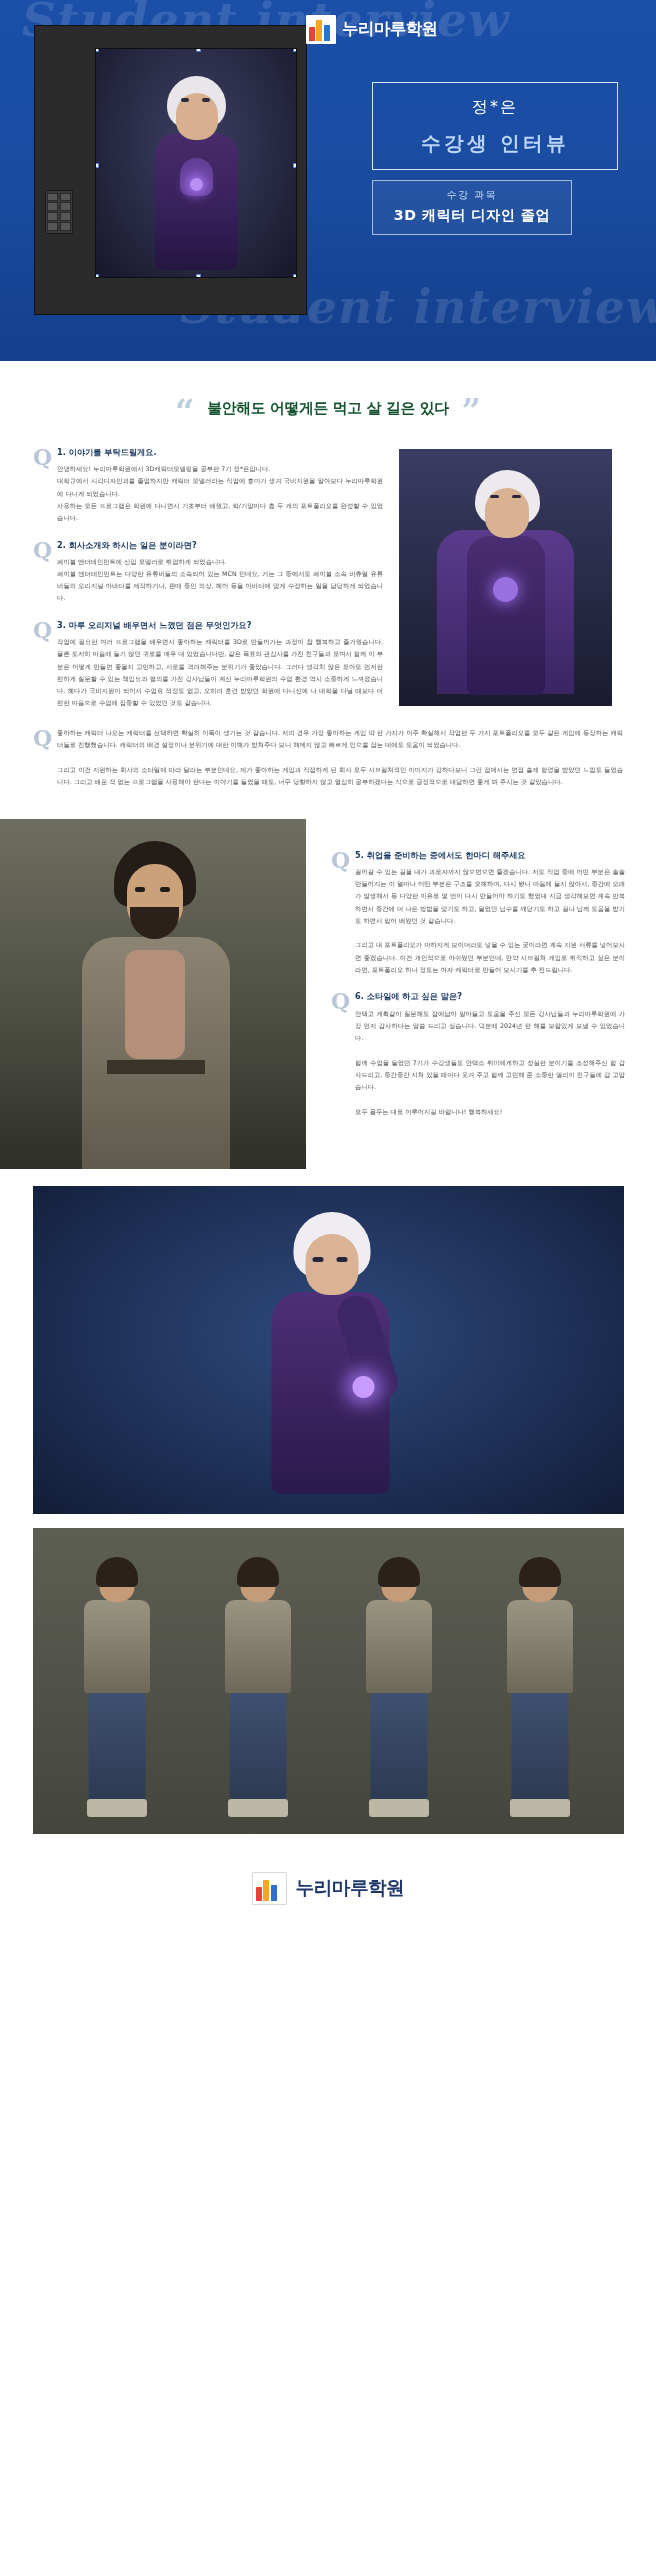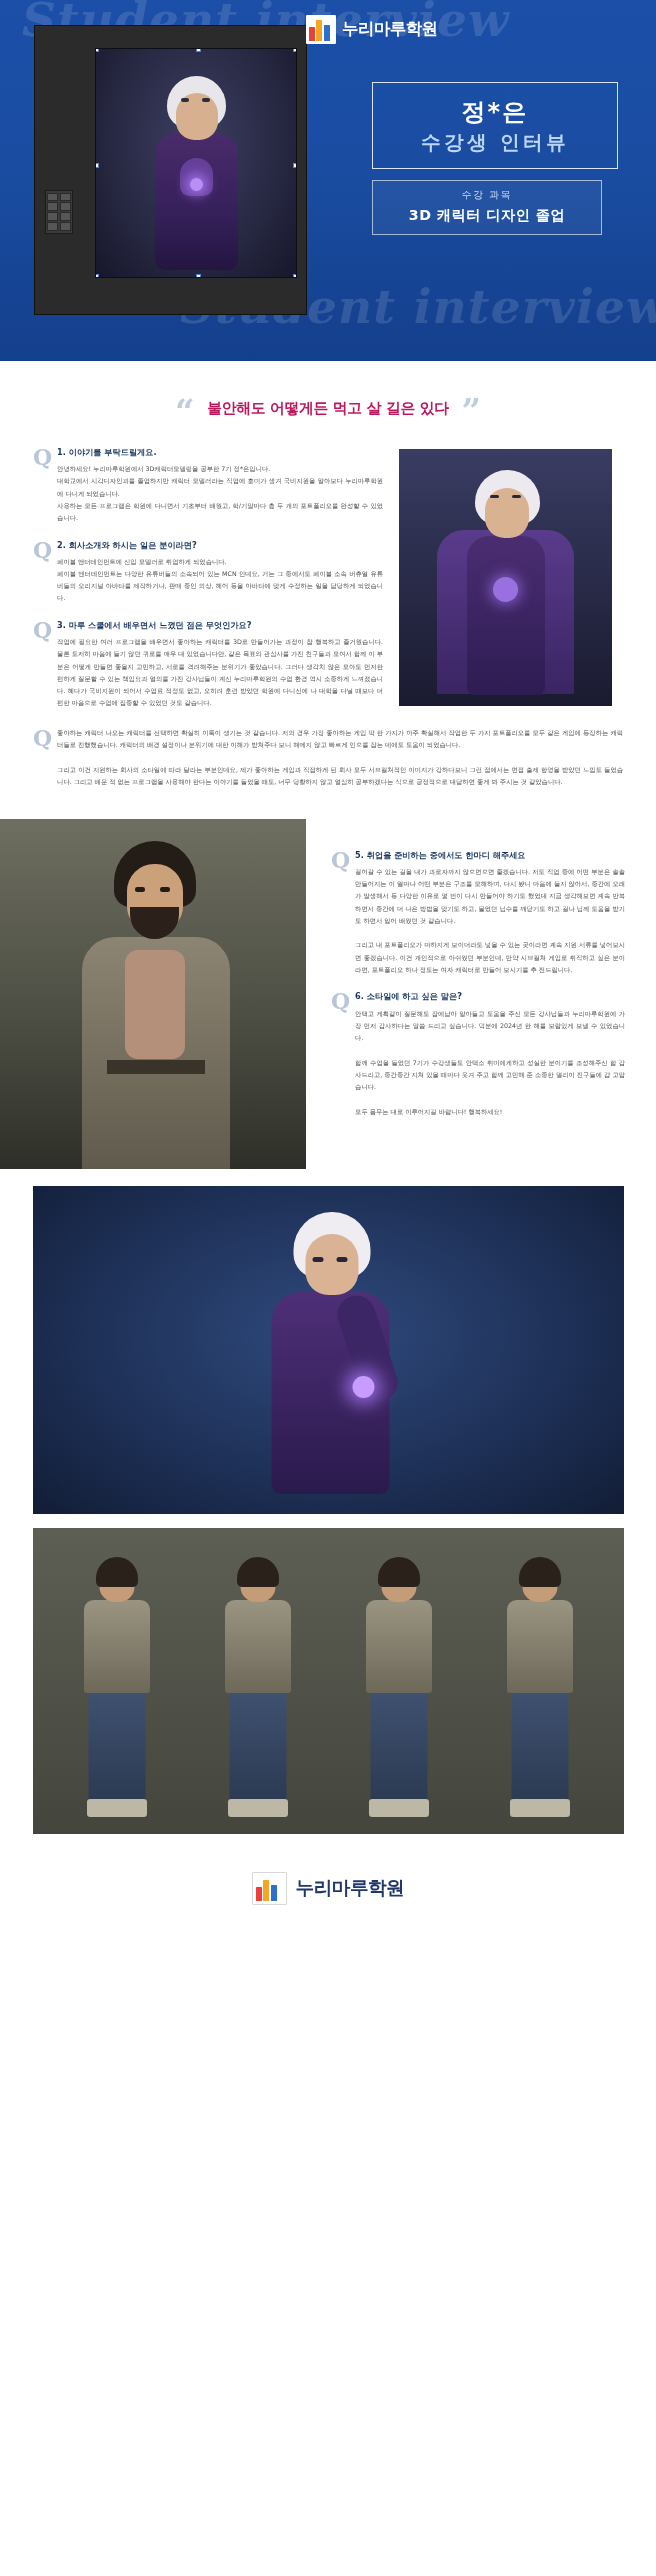--- a/index.html
+++ b/index.html
@@ -59,31 +59,31 @@
 
   .hero-title-box {
     position: absolute;
     top: 82px; left: 372px;
     width: 246px;
     border: 1.6px solid rgba(255,255,255,0.85);
     padding: 14.2px 5.5px 12px 5.5px;
     text-align: center;
   }
   .hero-name {
-    color: #ffffff; font-size: 24px; font-weight: bold; letter-spacing: 2.2px;
+    color: #ffffff; font-size: 16px; font-weight: normal; letter-spacing: 2.2px;
     line-height: 1.25;
   }
   .hero-sub {
     color: #bcd4f7; font-size: 19.7px; font-weight: bold; letter-spacing: 3.3px;
-    margin-top: 2px;
+    margin-top: 13px;
   }
   .hero-course-box {
     position: absolute;
     top: 180px; left: 372px;
-    width: 230px;
+    width: 200px;
     border: 1.1px solid rgba(255,255,255,0.6);
     padding: 7.7px 5.5px 8.8px 5.5px;
     text-align: center;
     background: rgba(255,255,255,0.05);
   }
   .course-label { color: #cfe0f8; font-size: 9.8px; letter-spacing: 1.6px; }
   .course-name { color: #ffffff; font-size: 14.2px; font-weight: bold; margin-top: 4.4px; letter-spacing: 0.5px; }
 
   
   .sw-window {
@@ -147,21 +147,21 @@
   }
 
   
   .quote-band {
     background: #ffffff;
     padding: 29.5px 0 9.8px 0;
     text-align: center;
     position: relative;
   }
   .quote-text {
-    font-size: 14.8px; color: #be185d; font-weight: bold; letter-spacing: -0.3px;
+    font-size: 14.8px; color: #14532d; font-weight: bold; letter-spacing: -0.3px;
     display: inline-block;
   }
   .qmark {
     color: #bfcde0; font-size: 34px; font-family: "DejaVu Serif","Liberation Serif",serif;
     font-weight: bold; vertical-align: -9.8px; margin: 0 9.8px;
   }
 
   
   .qa-wrap { padding: 5.5px 33px 0 33px; }
   .qa-row { display: flex; gap: 0; position: relative; }
@@ -355,21 +355,21 @@
             <div class="qa-answer">페이블 앤터테인먼트에 신입 모델러로 취업하게 되었습니다.
 페이블 엔터테인먼트는 다양한 유튜버들의 소속되어 있는 MCN 인데요, 거는 그 중에서도 페이블 소속 버츄얼 유튜버들의 오리지널 아바타를 제작하거나, 판매 중인 의상, 헤어 등을 아바타에 맞게 수정하는 일을 담당하게 되었습니다.</div>
           </div>
         </div>
 
         <div class="qa-item">
           <div class="qa-Q">Q</div>
           <div class="qa-body">
             <div class="qa-question">
               <span>3.</span>
-              <span>마루 스쿨에서 배우면서 느꼈던 점은 무엇인가요?</span>
+              <span>마루 오리지널 배우면서 느꼈던 점은 무엇인가요?</span>
             </div>
             <div class="qa-answer">작업에 필요한 여러 프로그램을 배우면서 좋아하는 캐릭터를 3D로 만들어가는 과정이 참 행복하고 즐거웠습니다. 물론 도저히 마음에 들기 않던 귀로를 매우 대 있었습니다만, 같은 목표와 관심사를 가진 친구들과 모여서 함께 이 부분은 어떻게 만들면 좋을지 고민하고, 서로를 격려해주는 분위기가 좋았습니다. 그러다 생각치 않은 모아도 먼저한 편하게 질문할 수 있는 책임요과 열의를 가진 강사님들이 계신 누리마루학원의 수업 환경 역시 소중하게 느껴졌습니다. 혜다가 국비지원이 되어서 수업료 적정도 없고, 오히려 훈련 받았던 학원에 다니신에 나 대학을 다닐 때보다 더 편한 마음으로 수업에 집중할 수 있었던 것도 같습니다.</div>
           </div>
         </div>
 
       </div>
 
       <div class="qa-col-right">
         <div class="portrait-right">
           <div class="pr-char">

